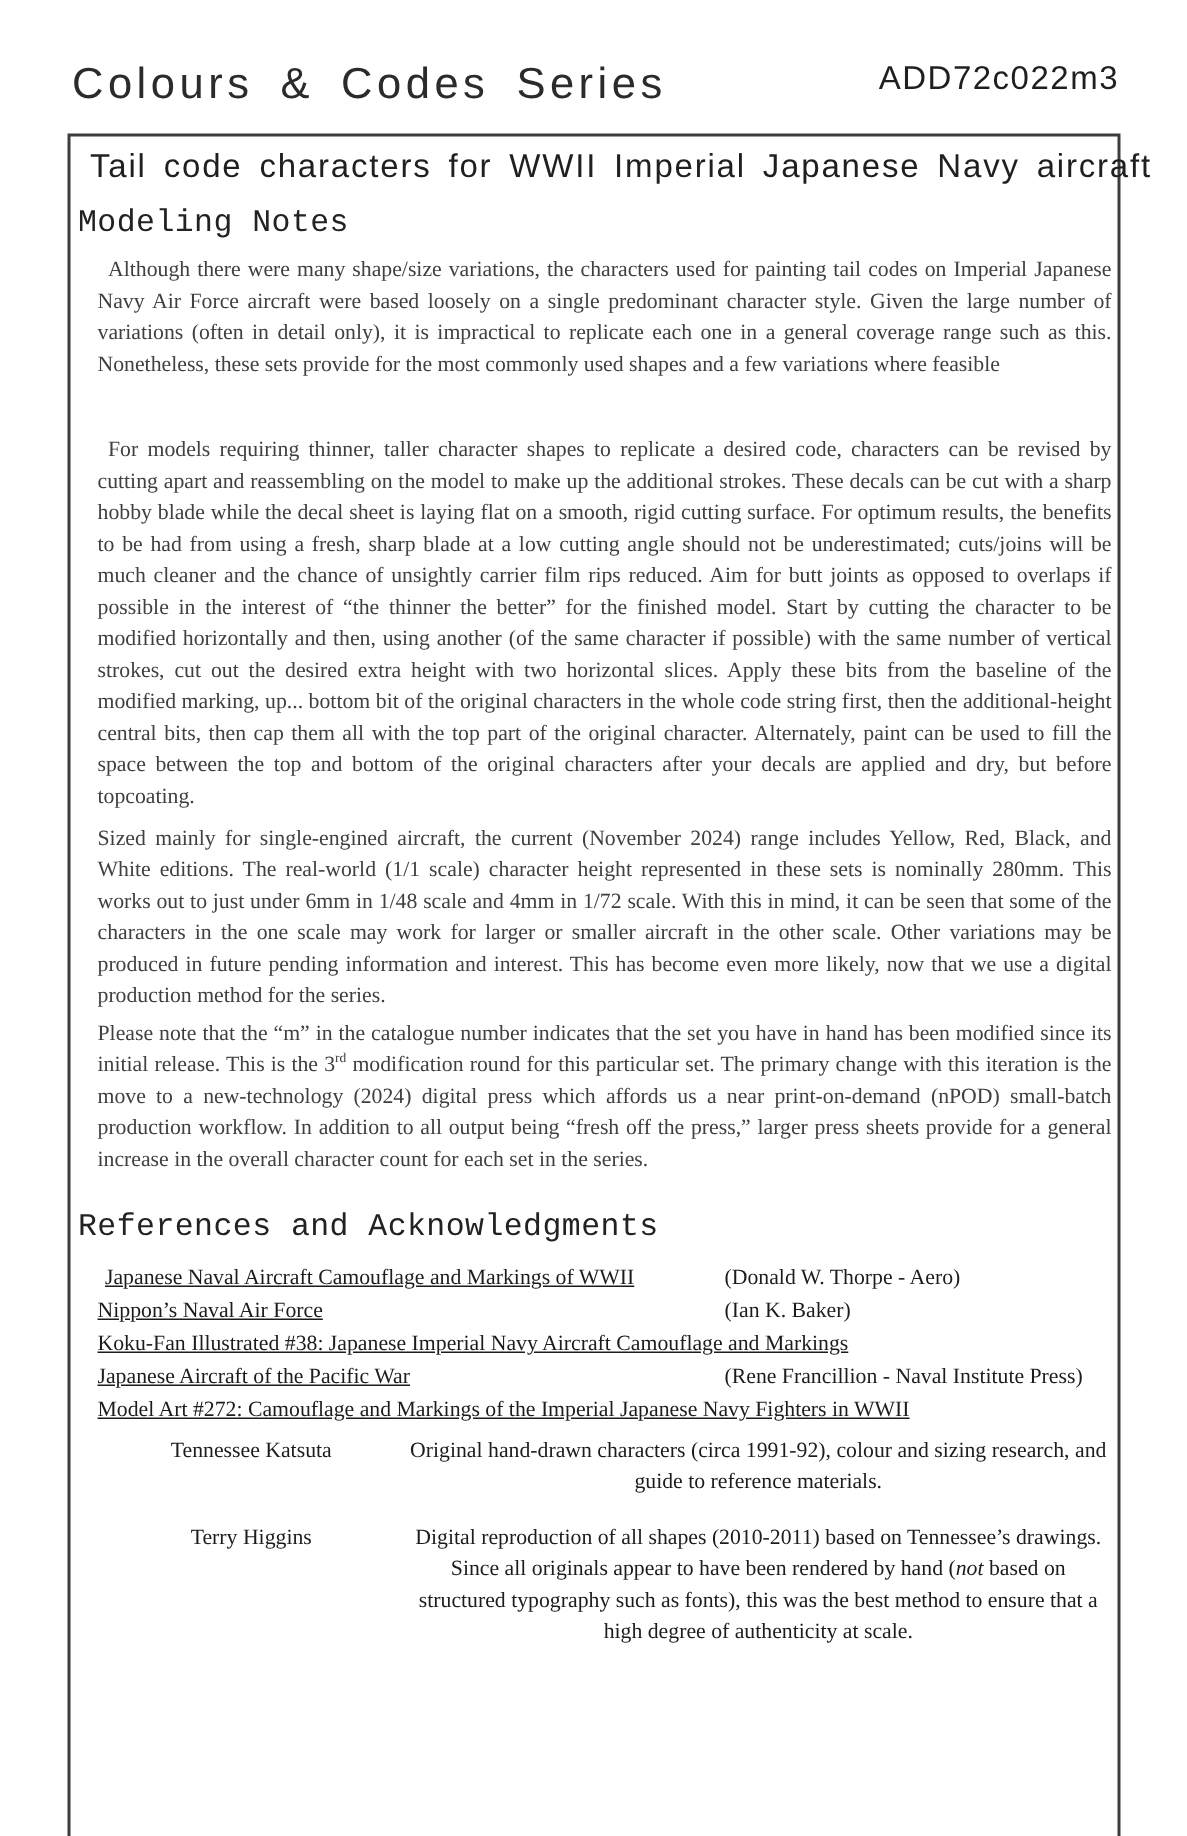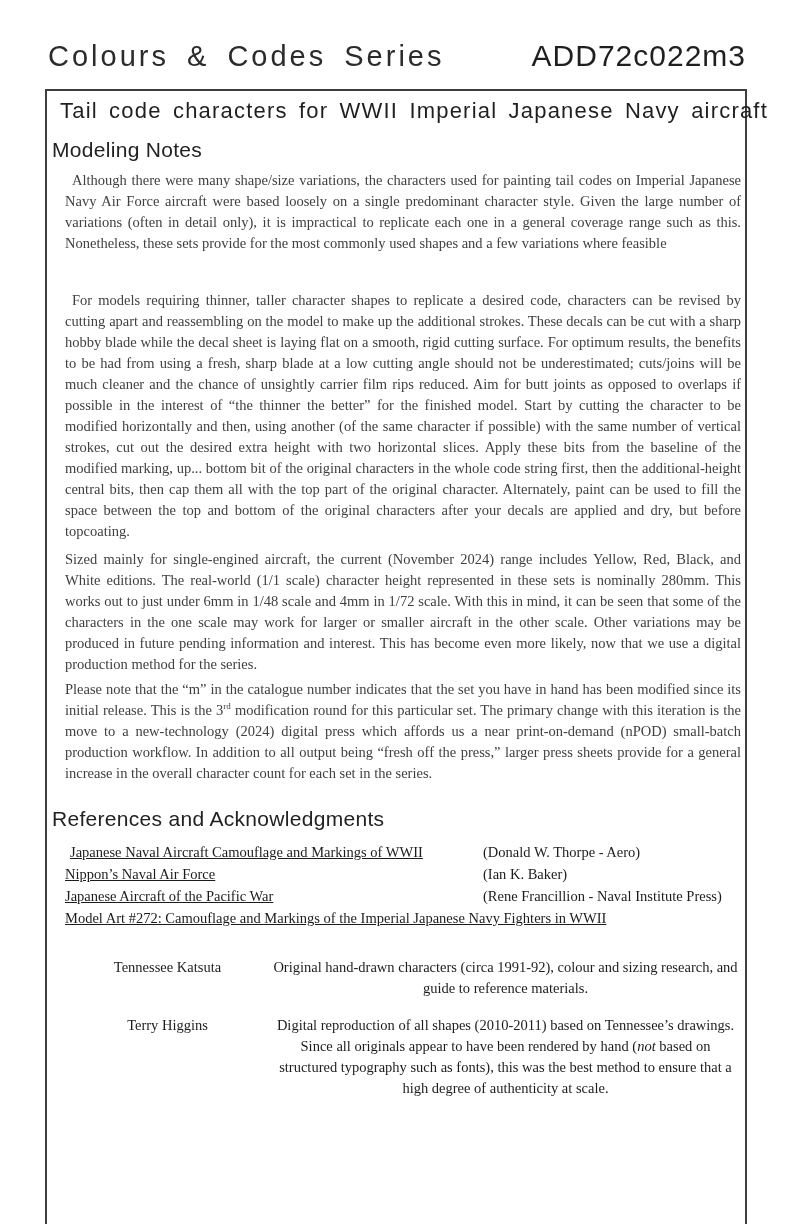--- a/index.html
+++ b/index.html
@@ -11,38 +11,38 @@
   .page { position:relative; width:791px; height:1224px; background:#fff; overflow:hidden; }
 
   
   .series-title {
     position:absolute; left:48px; top:40px;
     font-family:"Liberation Sans", sans-serif; font-size:29px; font-weight:400;
     letter-spacing:3px; word-spacing:7px; color:#2b2b2b; white-space:nowrap;
   }
   .catalogue-number {
     position:absolute; right:45px; top:39px;
-    font-family:"Liberation Sans", sans-serif; font-size:30px; font-weight:400;
+    font-family:"Liberation Sans", sans-serif; font-size:22px; font-weight:400;
     letter-spacing:1px; color:#1f1f1f; white-space:nowrap;
   }
 
   
   .content-box {
     position:absolute; left:45px; top:89px; width:702px; height:1200px;
     border:2px solid #3d3d3d; box-sizing:border-box; background:#fff;padding-left:31px;
   }
 
   .doc-title {
     position:absolute; left:13px; top:7px;
     font-family:"Liberation Sans", sans-serif; font-size:22px; font-weight:400;
     letter-spacing:1.2px; word-spacing:4px; color:#1f1f1f; white-space:nowrap;
   }
   .section-heading {
     position:absolute; left:5px;
-    font-family:Liberation Sans, sans-serif; font-size:21px; font-weight:400;
+    font-family:Liberation Mono, monospace; font-size:21px; font-weight:400;
     letter-spacing:0.3px; color:#222; white-space:nowrap;
   }
   #mn-heading  { top:47px; }
   #ref-heading { top:716px; }
 
   .body-par {
     position:absolute; left:18px; width:676px; margin:0;
     font-size:14.5px; line-height:21px; text-align:justify; color:#404040;
   }
   .body-par.indent { text-indent:7px; }
@@ -87,20 +87,21 @@
         <p class="body-par indent" id="par-1">For models requiring thinner, taller character shapes to replicate a desired code, characters can be revised by cutting apart and reassembling on the model to make up the additional strokes. These decals can be cut with a sharp hobby blade while the decal sheet is laying flat on a smooth, rigid cutting surface. For optimum results, the benefits to be had from using a fresh, sharp blade at a low cutting angle should not be underestimated; cuts/joins will be much cleaner and the chance of unsightly carrier film rips reduced. Aim for butt joints as opposed to overlaps if possible in the interest of “the thinner the better” for the finished model. Start by cutting the character to be modified horizontally and then, using another (of the same character if possible) with the same number of vertical strokes, cut out the desired extra height with two horizontal slices. Apply these bits from the baseline of the modified marking, up... bottom bit of the original characters in the whole code string first, then the additional-height central bits, then cap them all with the top part of the original character. Alternately, paint can be used to fill the space between the top and bottom of the original characters after your decals are applied and dry, but before topcoating.</p>
         <p class="body-par" id="par-2">Sized mainly for single-engined aircraft, the current (November 2024) range includes Yellow, Red, Black, and White editions. The real-world (1/1 scale) character height represented in these sets is nominally 280mm. This works out to just under 6mm in 1/48 scale and 4mm in 1/72 scale. With this in mind, it can be seen that some of the characters in the one scale may work for larger or smaller aircraft in the other scale. Other variations may be produced in future pending information and interest. This has become even more likely, now that we use a digital production method for the series.</p>
         <p class="body-par" id="par-3">Please note that the “m” in the catalogue number indicates that the set you have in hand has been modified since its initial release. This is the 3<sup>rd</sup> modification round for this particular set. The primary change with this iteration is the move to a new-technology (2024) digital press which affords us a near print-on-demand (nPOD) small-batch production workflow. In addition to all output being “fresh off the press,” larger press sheets provide for a general increase in the overall character count for each set in the series.</p>
       </div>
 
     <div class="section-heading" id="ref-heading">References and Acknowledgments</div>
 
     <div id="ref-list">
         <div class="ref-row indent"><span class="ref-title">Japanese Naval Aircraft Camouflage and Markings of WWII</span><span class="ref-author">(Donald W. Thorpe - Aero)</span></div>
         <div class="ref-row"><span class="ref-title">Nippon’s Naval Air Force</span><span class="ref-author">(Ian K. Baker)</span></div>
+        <div class="ref-row"><span class="ref-title">Koku-Fan Illustrated #38: Japanese Imperial Navy Aircraft Camouflage and Markings</span></div>
         <div class="ref-row"><span class="ref-title">Japanese Aircraft of the Pacific War</span><span class="ref-author">(Rene Francillion - Naval Institute Press)</span></div>
         <div class="ref-row"><span class="ref-title">Model Art #272: Camouflage and Markings of the Imperial Japanese Navy Fighters in WWII</span></div>
       </div>
 
     <div id="credit-list">
         <div class="credit-row">
           <span class="credit-name">Tennessee Katsuta</span>
           <span class="credit-desc">Original hand-drawn characters (circa 1991-92), colour and sizing research, and guide to reference materials.</span>
         </div>
         <div class="credit-row">

